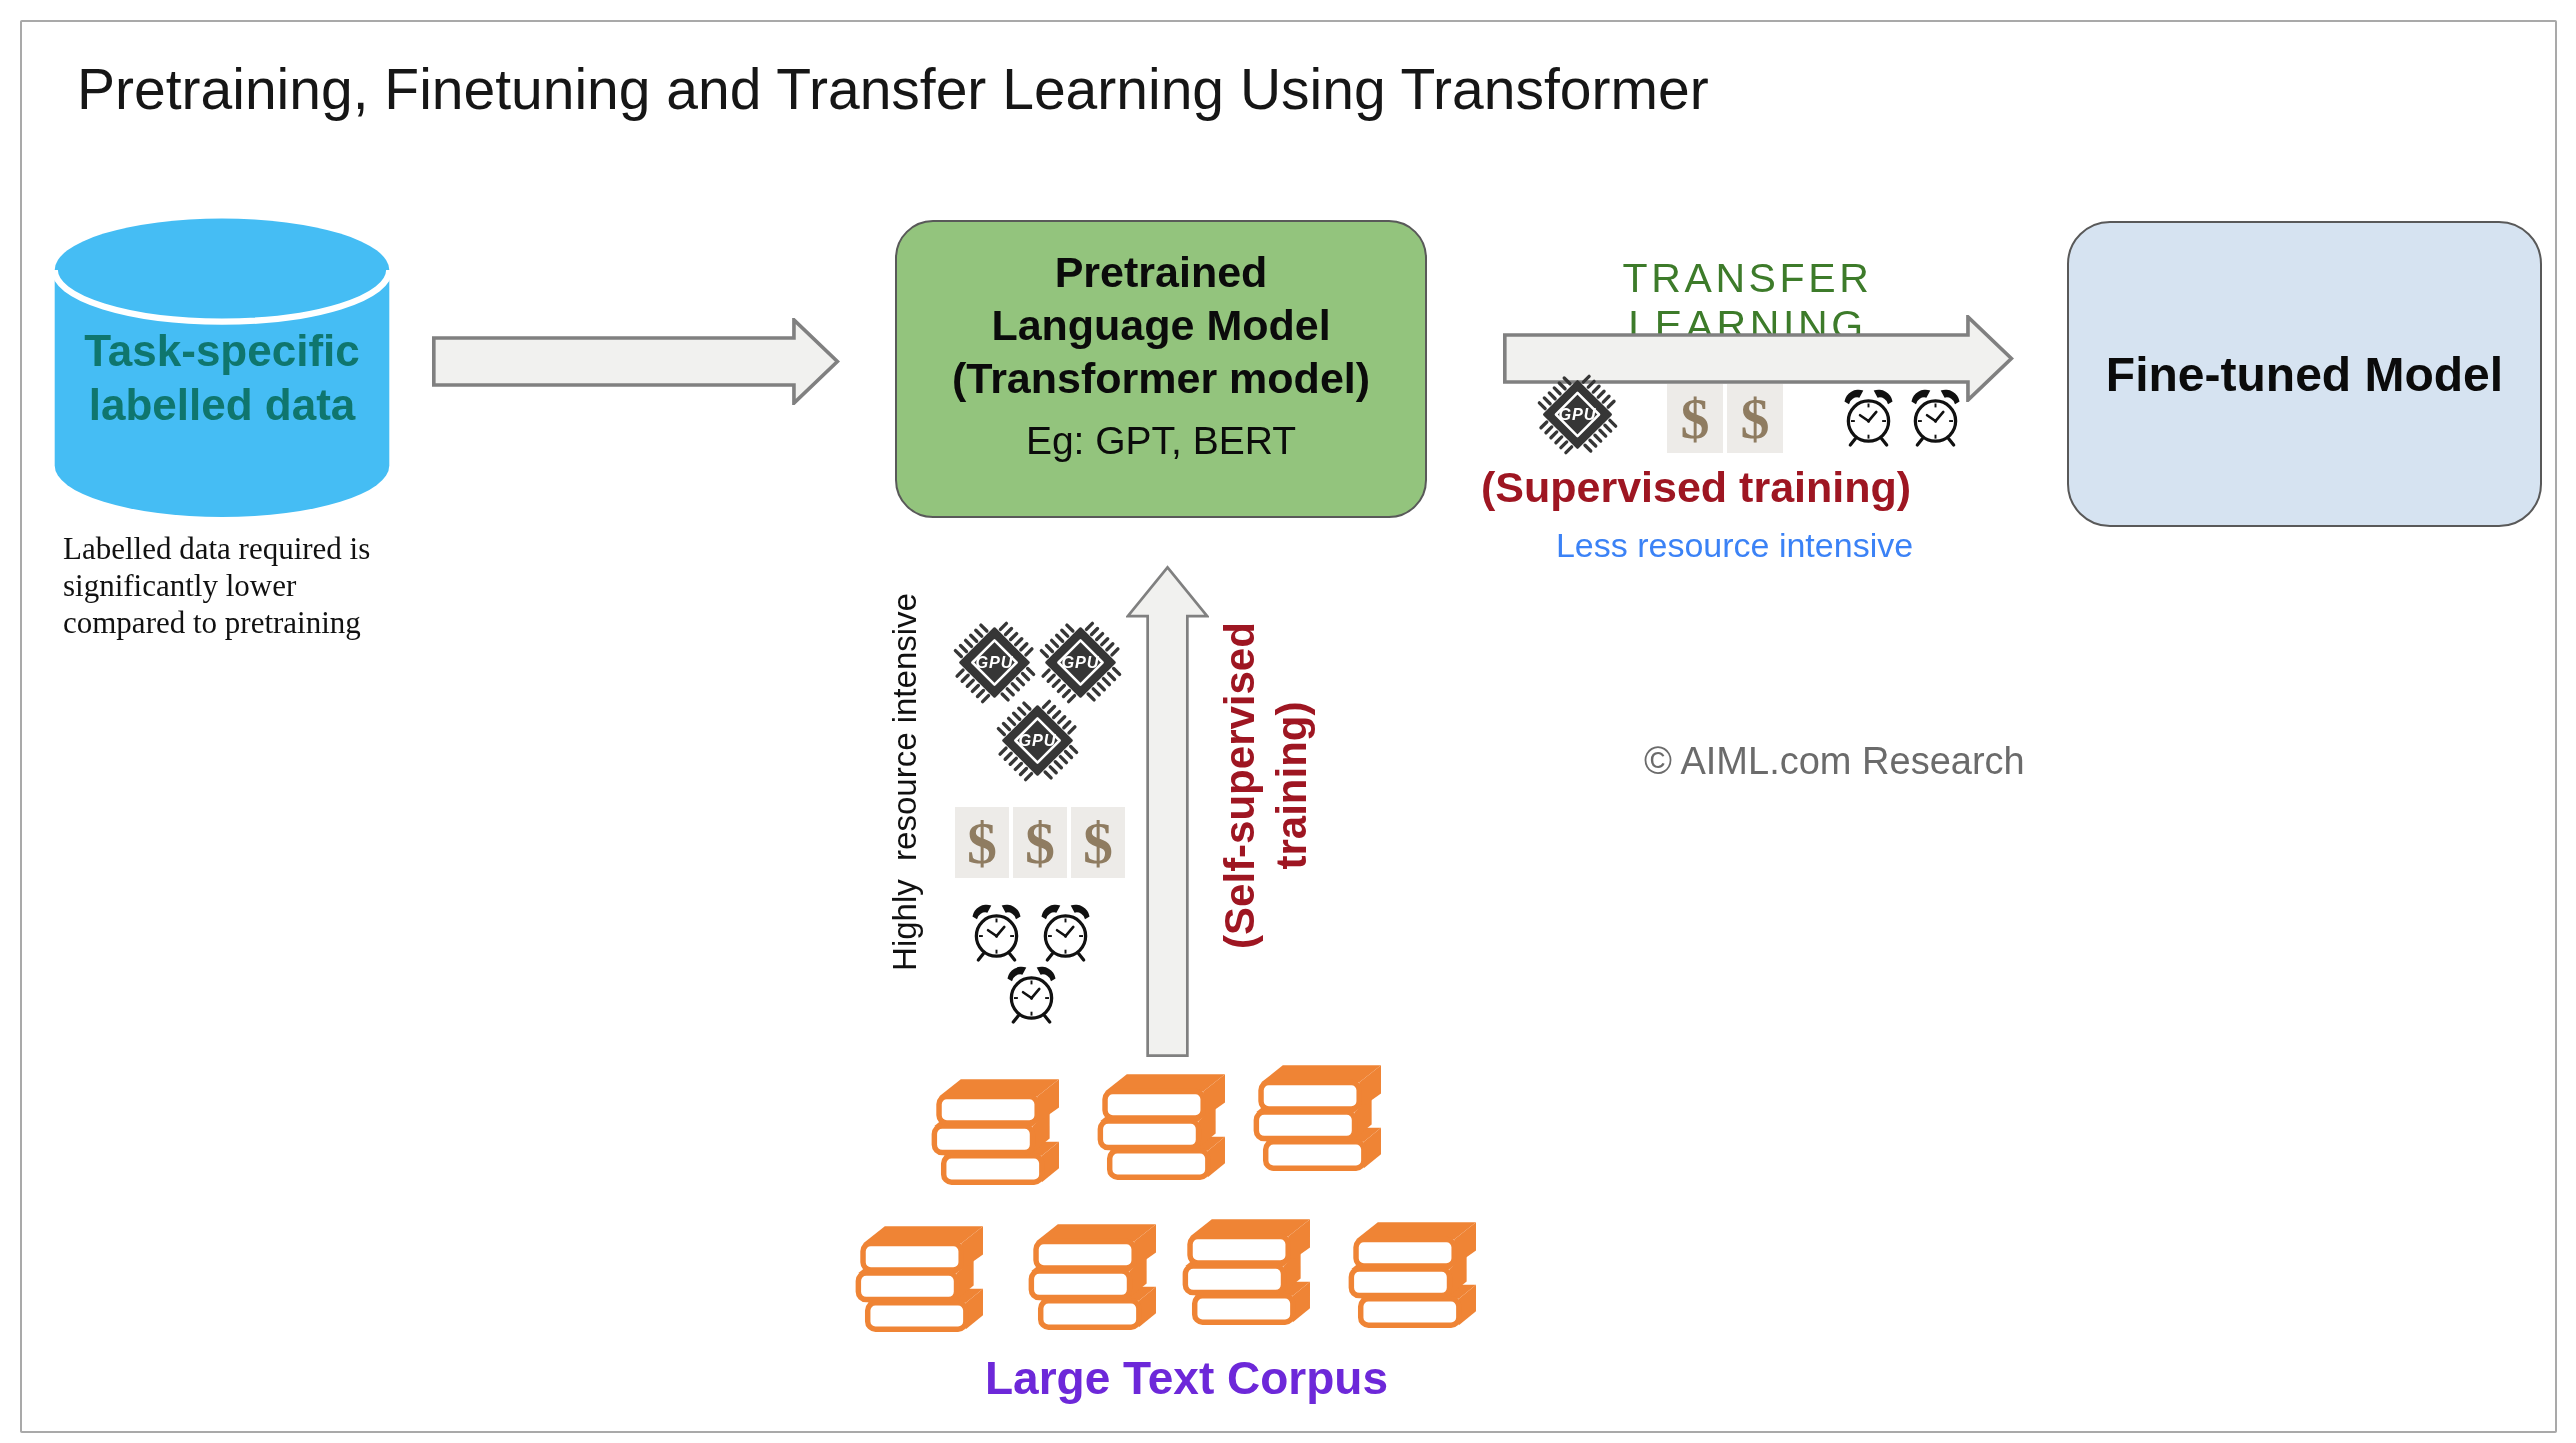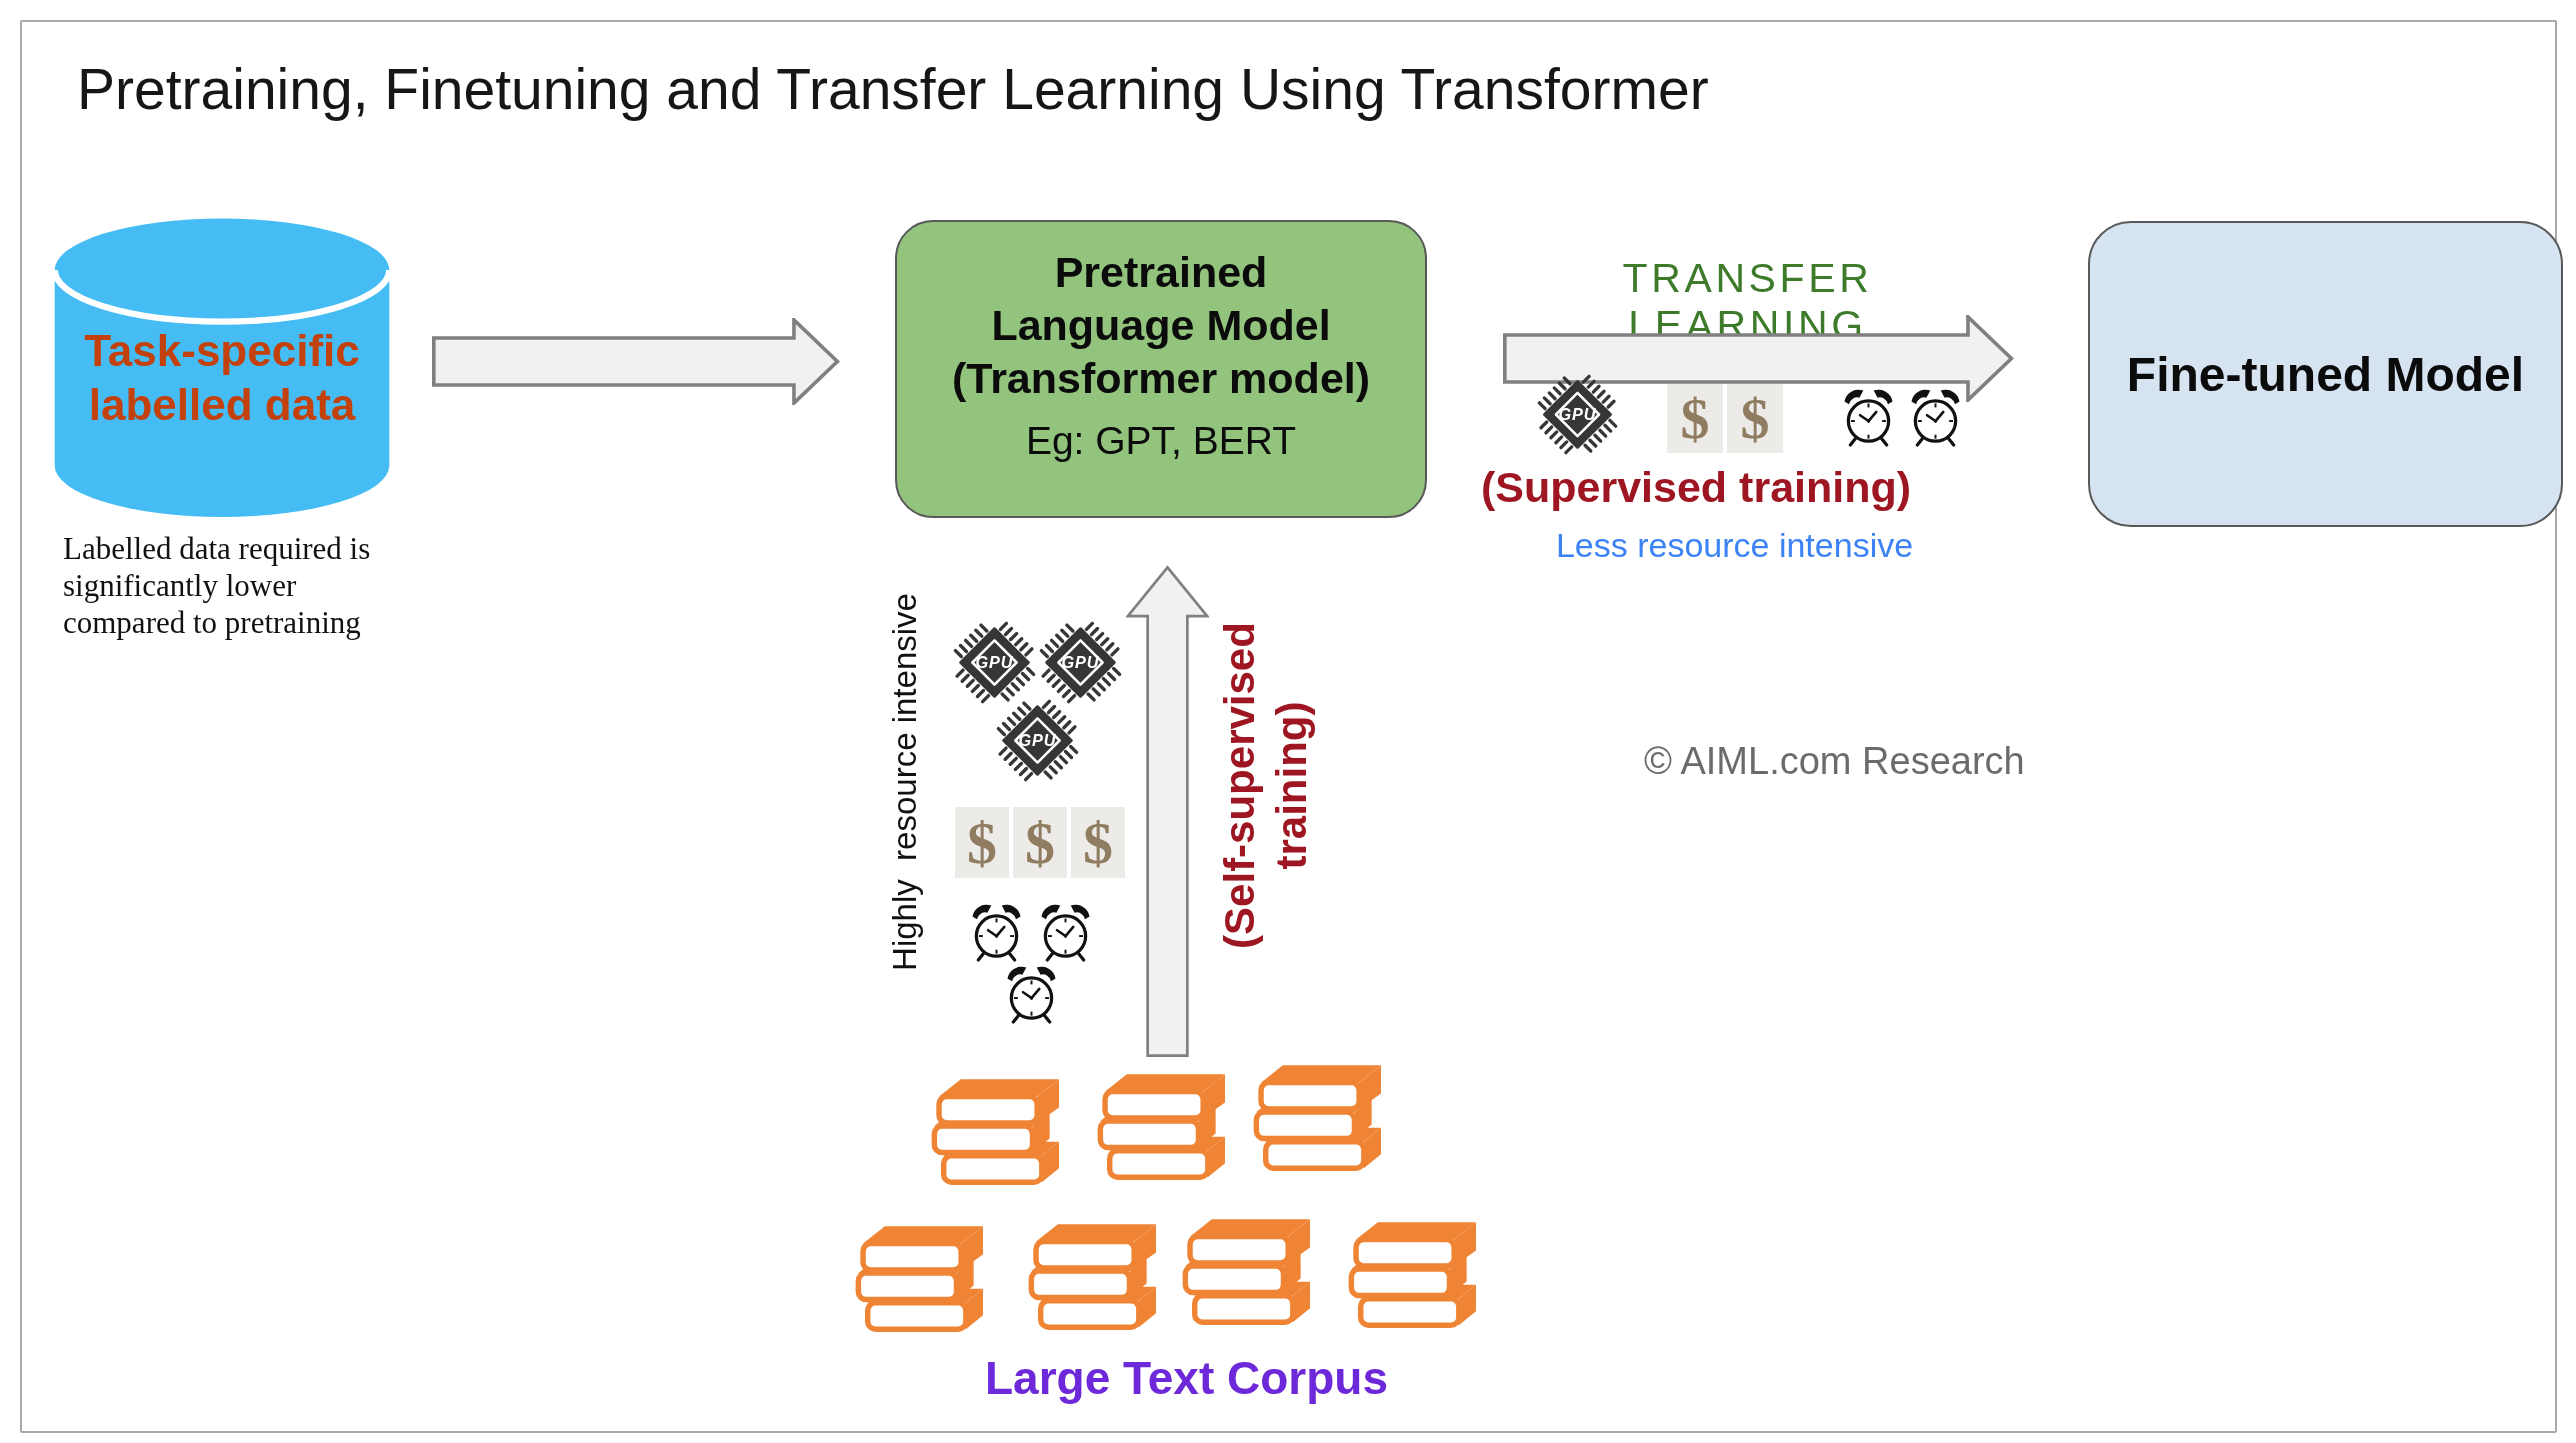--- a/index.html
+++ b/index.html
@@ -2,34 +2,34 @@
 <html style="font-size:14.5px"><head>
 <meta charset="utf-8">
 <style>
   html,body{margin:0;padding:0;background:#fff;}
   #canvas{position:relative;width:2576px;height:1444px;background:#ffffff;overflow:hidden;
           font-family:"Liberation Sans","DejaVu Sans",sans-serif;color:#111;}
   .abs{position:absolute;}
   #frame{position:absolute;left:20px;top:20px;width:2533px;height:1409px;border:2.7px solid #a9a9a9;border-radius:1.8px;}
   #title{left:77px;top:56px;font-size:57px;letter-spacing:0px;color:#161616;}
   
-  #cyl-label{left:50px;top:324px;width:344px;text-align:center;font-weight:bold;font-size:44px;line-height:54px;color:#c2410c;}
+  #cyl-label{left:50px;top:324px;width:344px;text-align:center;font-weight:bold;font-size:44px;line-height:54px;color:#0f766e;}
   #cyl-note{left:63px;top:530px;width:416px;font-size:31px;line-height:37px;color:#111;font-family:Liberation Serif, serif;}
   
   #green-box{left:895px;top:220px;width:532px;height:298px;background:#93c47d;border:2.7px solid #595959;border-radius:38px;
              display:flex;flex-direction:column;align-items:center;justify-content:flex-start;padding-top:23.5px;box-sizing:border-box;}
   #green-box .bt{font-weight:bold;font-size:43px;line-height:53px;text-align:center;color:#0b0b0b;}
   #green-box .sub{margin-top:14.5px;font-size:39px;color:#0b0b0b;}
   
   #tl-heading{left:1501px;top:255px;width:493px;text-align:center;font-size:41px;letter-spacing:3.6px;color:#3d7b2a;font-weight:500;}
   #supervised{left:1481px;top:463px;width:507px;text-align:left;font-weight:bold;font-size:43px;color:#9e1622;}
   #less-res{left:1481px;top:526px;width:507px;text-align:center;font-size:34px;color:#3b82f6;}
   
   #ft-box{left:2067px;top:221px;width:471px;height:302px;background:#d6e3f1;border:2.7px solid #595959;border-radius:43px;
-          display:flex;align-items:center;justify-content:center;margin-left:21px;}
+          display:flex;align-items:center;justify-content:center;}
   #ft-box .lbl{font-weight:bold;font-size:48px;color:#0b0b0b;}
   #copyright{left:1644px;top:740px;font-size:38px;color:#6b6b6b;}
   
   .rot{transform:rotate(-90deg);}
   #self-sup{left:1033px;top:731px;width:470px;height:109px;text-align:center;font-weight:bold;font-size:42px;line-height:52px;color:#9e1622;}
   #highly{left:698px;top:762px;width:416px;height:40px;text-align:center;font-size:33px;color:#111;white-space:pre;}
   
   .dollar{background:#edebe8;color:#8f7c61;font-family:"Liberation Serif","DejaVu Serif",serif;font-weight:bold;
           display:flex;align-items:center;justify-content:center;line-height:1;}
   

